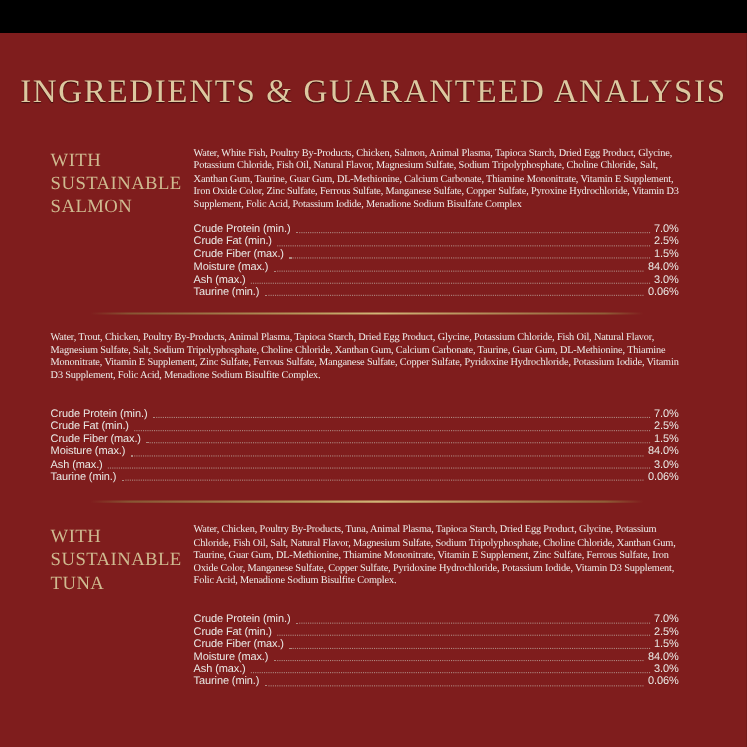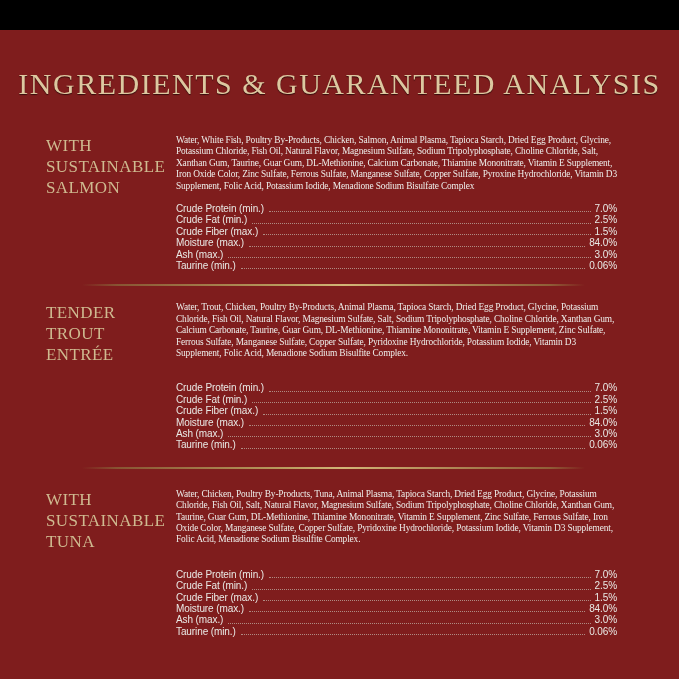--- a/index.html
+++ b/index.html
@@ -134,23 +134,20 @@
             <span class="dots"></span>
             <span class="avalue">0.06%</span>
           </div>
         </div>
       </div>
     </div>
 
     <div class="divider d1"></div>
 
     <div class="section s2">
-      <h2 class="sec-heading">TENDER
-TROUT
-ENTRÉE</h2>
       <div class="sec-body">
         <p class="ingredients">Water, Trout, Chicken, Poultry By-Products, Animal Plasma, Tapioca Starch, Dried Egg Product, Glycine, Potassium Chloride, Fish Oil, Natural Flavor, Magnesium Sulfate, Salt, Sodium Tripolyphosphate, Choline Chloride, Xanthan Gum, Calcium Carbonate, Taurine, Guar Gum, DL-Methionine, Thiamine Mononitrate, Vitamin E Supplement, Zinc Sulfate, Ferrous Sulfate, Manganese Sulfate, Copper Sulfate, Pyridoxine Hydrochloride, Potassium Iodide, Vitamin D3 Supplement, Folic Acid, Menadione Sodium Bisulfite Complex.</p>
         <div class="analysis">
           <div class="arow">
             <span class="alabel">Crude Protein (min.)</span>
             <span class="dots"></span>
             <span class="avalue">7.0%</span>
           </div>
           <div class="arow">
             <span class="alabel">Crude Fat (min.)</span>

